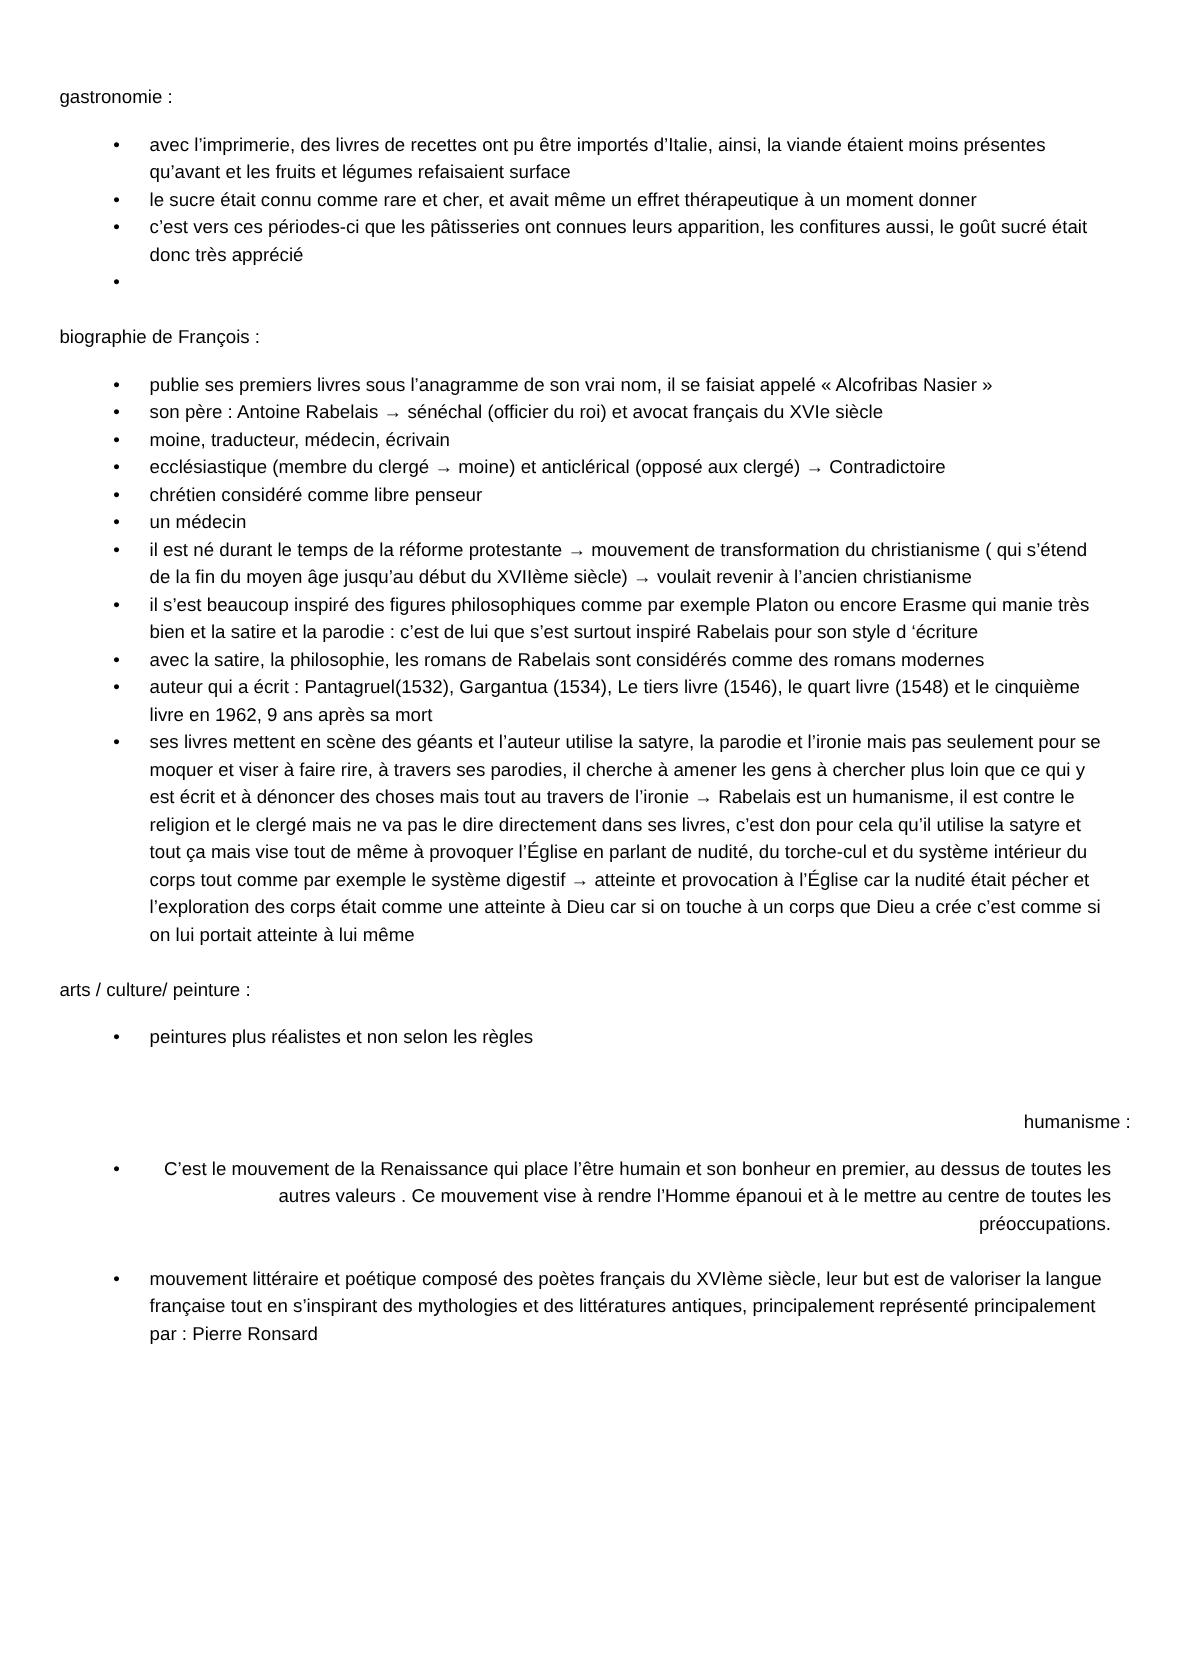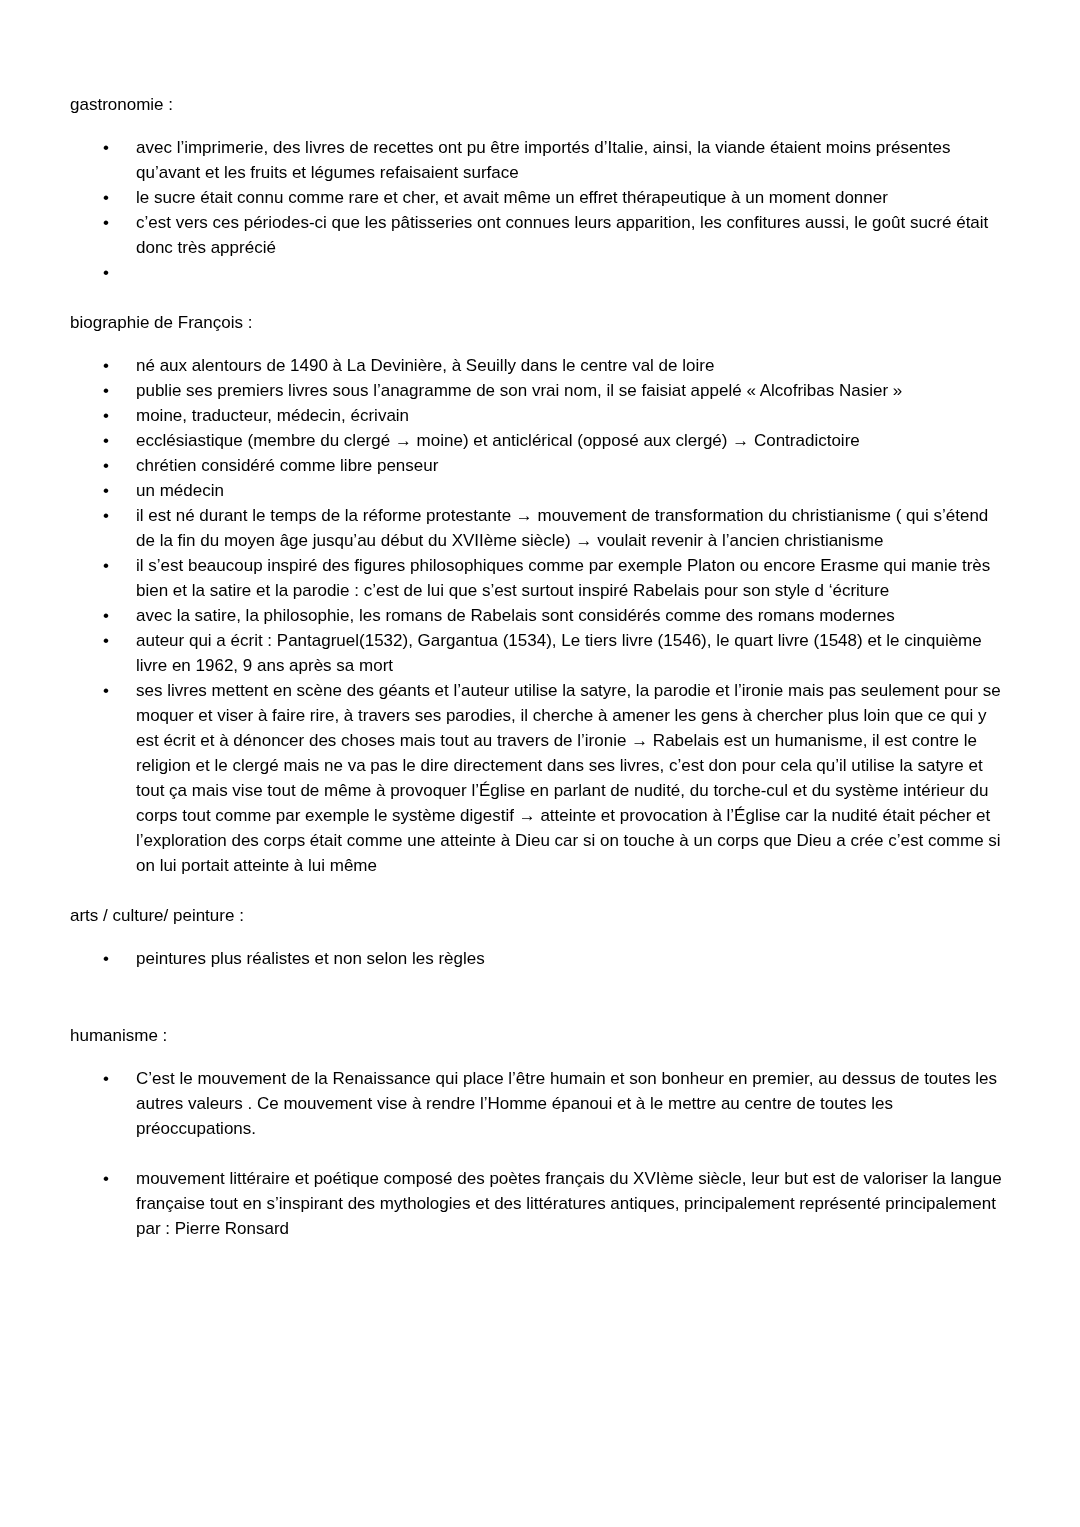--- a/index.html
+++ b/index.html
@@ -13,22 +13,22 @@
     box-sizing: border-box;
     background: #ffffff;
     color: #000000;
     font-family: "Liberation Sans", sans-serif;
     font-size: 17px;
     line-height: 25px;
     padding: 76px 52px 60px 54px;
   }
   .section { margin: 0; }
   .section + .section { margin-top: 25px; }
-  .section.extra-gap { margin-top: 52px; }
-  .heading { margin: 16px; }
+  .section.extra-gap { margin-top: 52px; text-align: right; }
+  .heading { margin: 0; }
   ul.bullets {
     margin: 18px;
     padding: 0;
     list-style: none;
   }
   ul.bullets li {
     position: relative;
     padding-left: 64px;
     min-height: 25px;
   }
@@ -49,22 +49,22 @@
         <ul class="bullets">
           <li>avec l’imprimerie, des livres de recettes ont pu être importés d’Italie, ainsi, la viande étaient moins présentes qu’avant et les fruits et légumes refaisaient surface</li>
           <li>le sucre était connu comme rare et cher, et avait même un effret thérapeutique à un moment donner</li>
           <li>c’est vers ces périodes-ci que les pâtisseries ont connues leurs apparition, les confitures aussi, le goût sucré était donc très apprécié</li>
           <li></li>
         </ul>
       </section>
       <section class="section">
         <div class="heading">biographie de François :</div>
         <ul class="bullets">
-          <li>né aux alentours de 1490 à La Devinière, à Seuilly dans le centre val de loire</li>
           <li>publie ses premiers livres sous l’anagramme de son vrai nom, il se faisiat appelé « Alcofribas Nasier »</li>
+          <li>son père : Antoine Rabelais → sénéchal (officier du roi) et avocat français du XVIe siècle</li>
           <li>moine, traducteur, médecin, écrivain</li>
           <li>ecclésiastique (membre du clergé → moine) et anticlérical  (opposé aux clergé) → Contradictoire</li>
           <li>chrétien considéré comme libre penseur</li>
           <li>un médecin</li>
           <li>il est né durant le temps de la réforme protestante → mouvement de transformation du christianisme ( qui s’étend de la fin du moyen âge jusqu’au début du XVIIème siècle) → voulait revenir à l’ancien christianisme</li>
           <li>il s’est  beaucoup inspiré des figures philosophiques comme par exemple Platon ou encore Erasme qui manie très bien et la satire et la parodie : c’est de lui que s’est surtout inspiré Rabelais pour son style d ‘écriture</li>
           <li>avec la satire, la philosophie, les romans de Rabelais sont considérés comme des romans modernes</li>
           <li>auteur qui a écrit : Pantagruel(1532), Gargantua (1534), Le tiers livre (1546), le quart livre (1548) et le cinquième livre en 1962, 9 ans après sa mort</li>
           <li>ses livres mettent en scène des géants et l’auteur utilise la satyre, la parodie et l’ironie mais pas seulement pour se moquer et viser à faire rire, à travers ses parodies, il cherche à amener les gens à chercher plus loin que ce qui y est écrit et à dénoncer des choses mais tout au travers de l’ironie → Rabelais est un humanisme, il est contre le religion et le clergé mais ne va pas le dire directement dans ses livres, c’est don pour cela qu’il utilise la satyre et tout ça mais vise tout de même à provoquer l’Église en parlant de nudité, du torche-cul et du système intérieur du corps tout comme par exemple le système digestif → atteinte et provocation à l’Église car la nudité était pécher et l’exploration des corps était comme une atteinte à Dieu car si on touche à un corps que Dieu a crée c’est comme si on lui portait atteinte à lui même</li>
         </ul>

